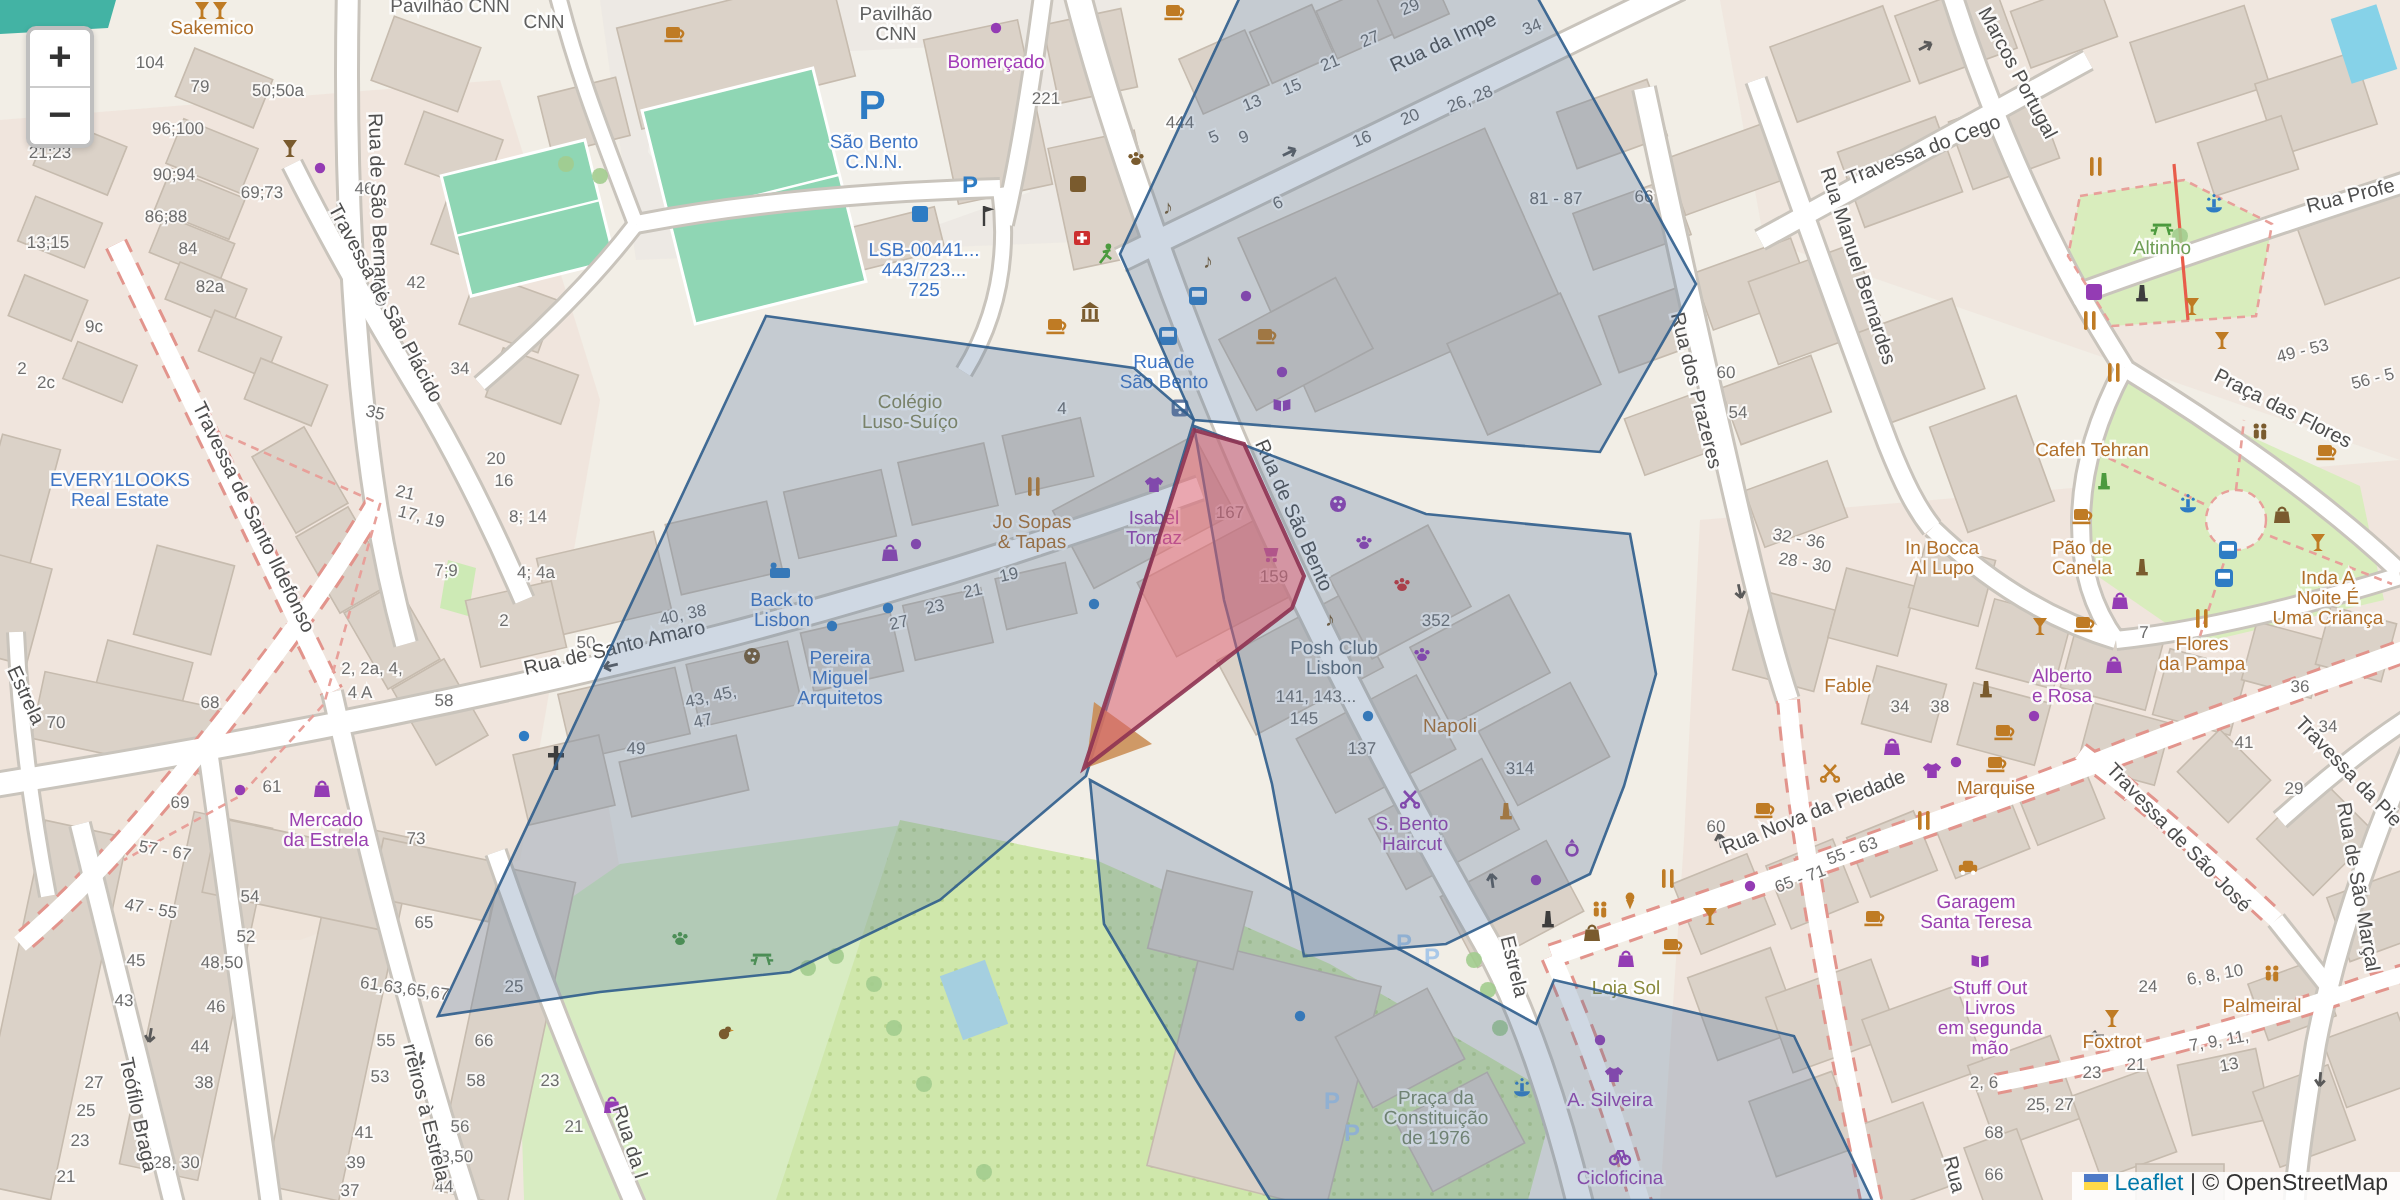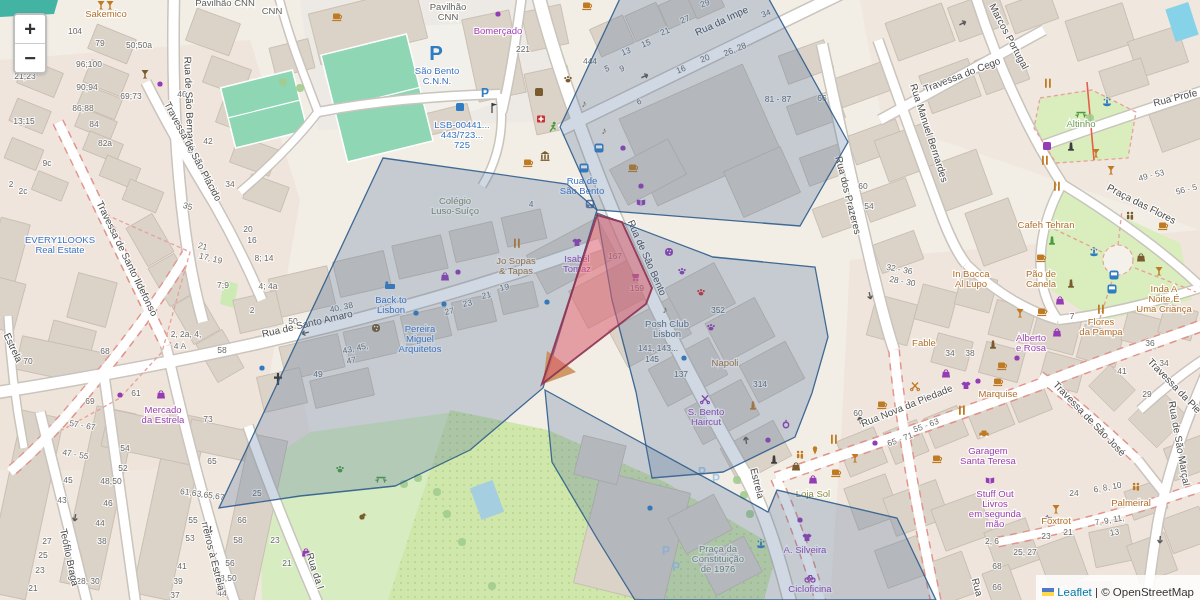--- a/index.html
+++ b/index.html
@@ -3,21 +3,21 @@
 <meta charset="utf-8">
 <style>
   html,body{margin:0;padding:0;background:#fff;}
   #app{position:relative;width:1200px;height:600px;overflow:hidden;font-family:"Liberation Sans",sans-serif;background:#f2eee6;}
   #mapsvg{position:absolute;left:0;top:0;width:1200px;height:600px;cursor:grab;}
   
   .zoomctl{position:absolute;left:13px;top:13px;width:30px;border:2px solid rgba(0,0,0,.25);border-radius:5px;overflow:hidden;background:#fff;box-shadow:0 1px 3px rgba(0,0,0,.15);z-index:20;}
   .zbtn{width:30px;height:28px;line-height:28px;text-align:center;font-size:20px;font-weight:bold;color:#333;background:#fff;cursor:pointer;user-select:none;}
   .zbtn:first-child{border-bottom:1px solid #ccc;}
   
-  .attrib{position:absolute;right:0;bottom:0;background:rgba(255,255,255,.85);padding:11px 6px 2px 6px;font-size:11.5px;color:#333;z-index:20;white-space:nowrap;}
+  .attrib{position:absolute;right:0;bottom:0;background:rgba(255,255,255,.85);padding:0 6px 2px 6px;font-size:11.5px;color:#333;z-index:20;white-space:nowrap;}
   .attrib a{text-decoration:none;}
   .lflink{color:#0078A8;cursor:pointer;}
   .osmlink{color:#333;cursor:pointer;}
   .flag{display:inline-block;width:12px;height:8px;vertical-align:baseline;margin-right:3px;}
   .flag .t{fill:#4E7AC7;} .flag .b{fill:#FFD948;}
 </style>
 </head>
 <body>
 
 <div id="app">

